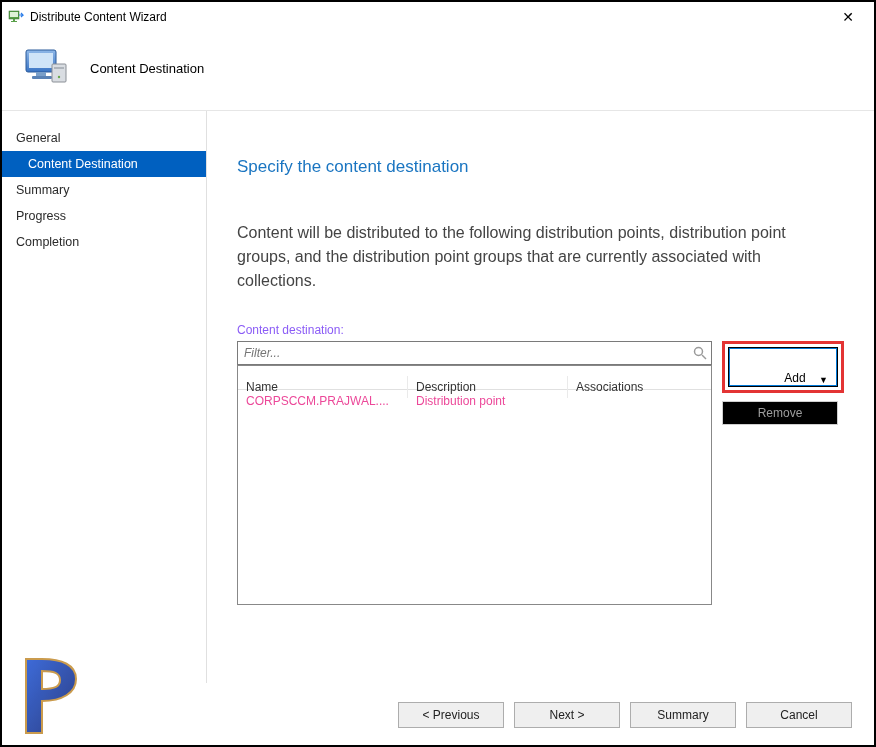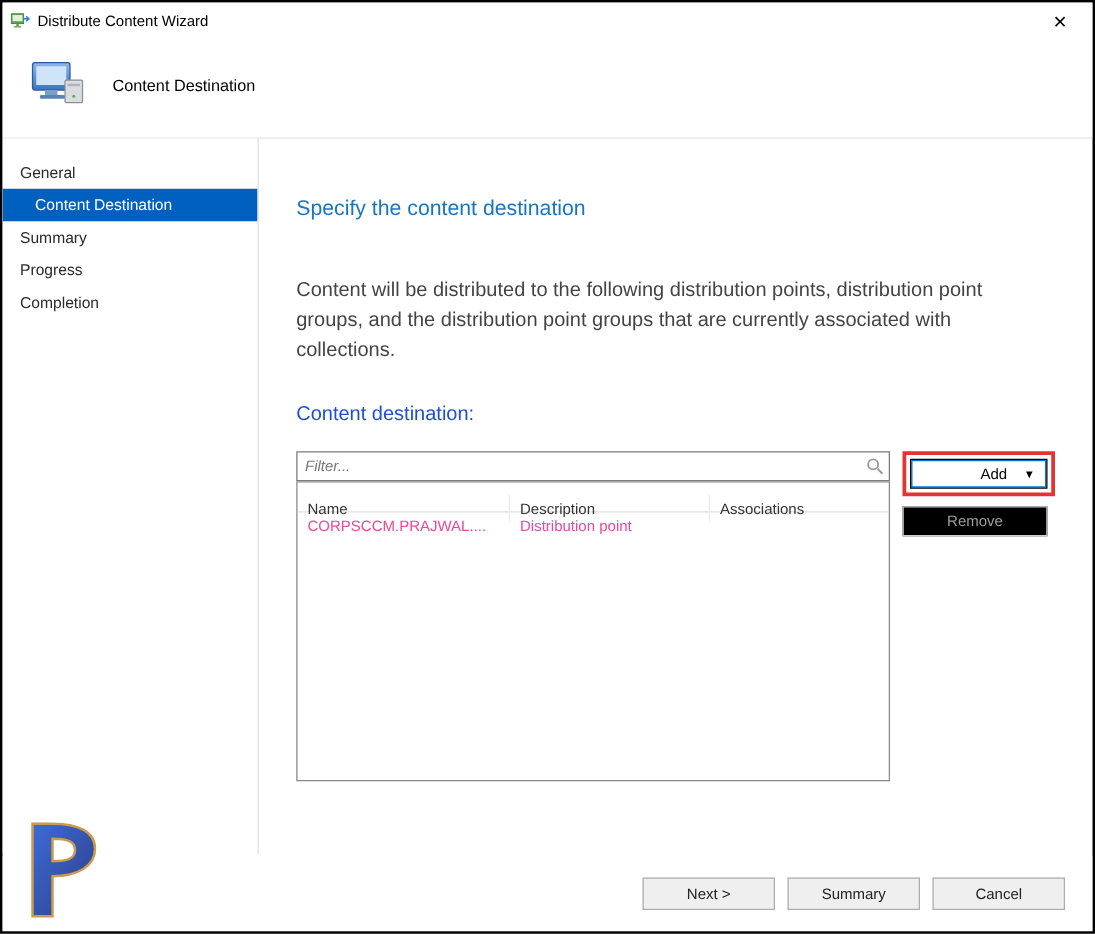--- a/index.html
+++ b/index.html
@@ -96,23 +96,23 @@
       margin-top: 28px;
     }
     .desc-text {
       color: #444;
       font-size: 16px;
       line-height: 1.5;
       margin-bottom: 30px;
       max-width: 580px;
     }
     .field-label {
-      font-size: 16px;
-      color: #1d4ed8;
-      margin-bottom: 20px;
+      font-size: 12px;
+      color: #8b5cf6;
+      margin-bottom: 4px;
     }
     .dest-row {
       display: flex;
       gap: 10px;
       align-items: flex-start;
     }
     .filter-wrap {
       flex: 1;
       position: relative;
     }
@@ -132,27 +132,27 @@
       top: 4px;
       width: 16px; height: 16px;
       color: #888;
     }
     .add-highlight {
       border: 3px solid #e33434;
       padding: 4px;
     }
     .add-btn {
       width: 108px;
-      height: 22px;
+      height: 38px;
       background: #fff;
       border: 1px solid #0078d7;
       outline: 1px solid #000;
       font-size: 12px;
       display: flex;
-      align-items: center;
+      align-items: flex-end;
       justify-content: center;
       gap: 20px;
       cursor: pointer;
       position: relative;
       padding-left: 24px;
     }
     .add-btn .caret {
       position: absolute;
       right: 8px;
       font-size: 9px;
@@ -313,20 +313,21 @@
             <span class="caret">▼</span>
           </div>
         </div>
         <button class="remove-btn" disabled="">Remove</button>
       </div>
     </div>
   </div>
 </div>
 
 <div class="footer">
+  <button class="win-btn">&lt; Previous</button>
   <button class="win-btn">Next &gt;</button>
   <button class="win-btn">Summary</button>
   <button class="win-btn">Cancel</button>
 </div>
 
 <span class="watermark">
   <svg viewBox="0 0 86 92">
     <defs>
       <linearGradient id="wm" x1="0" y1="0" x2="1" y2="1">
         <stop offset="0" stop-color="#2e5fd6"></stop>

